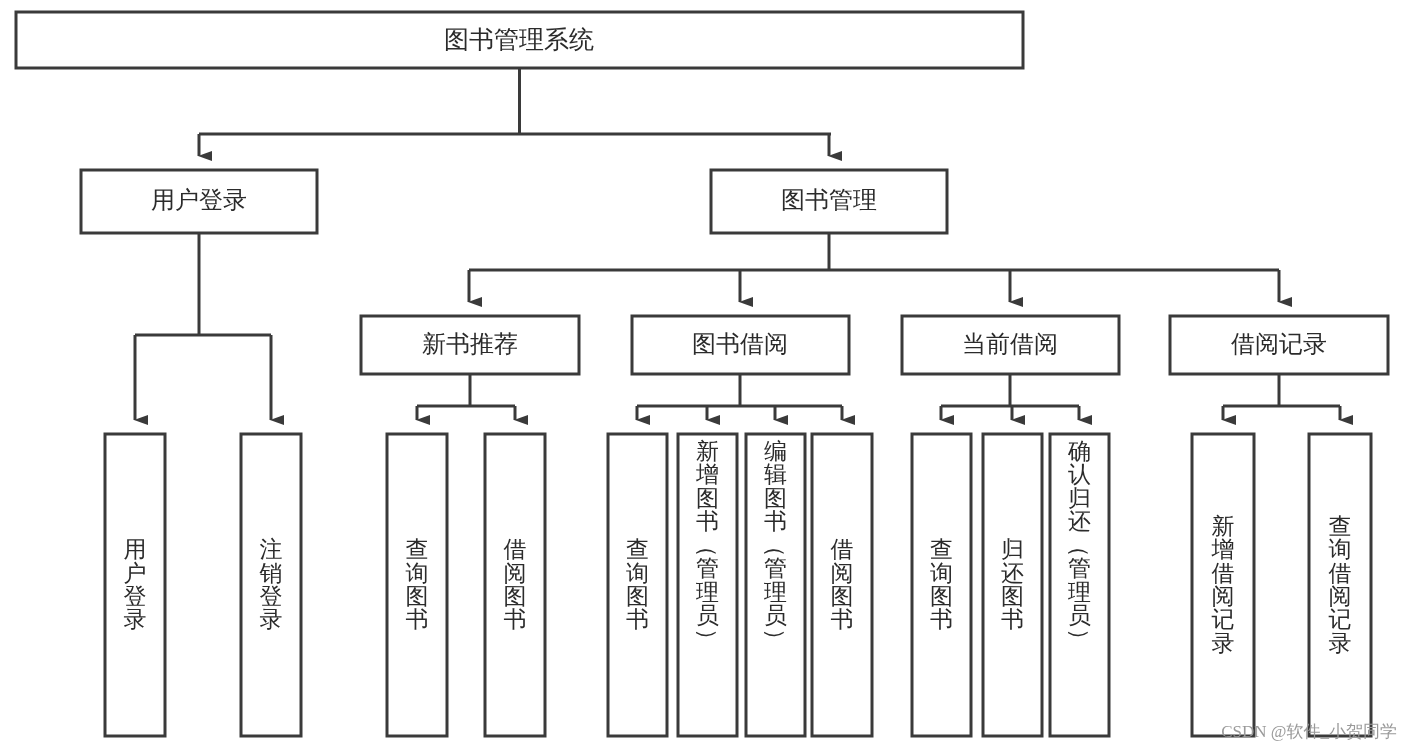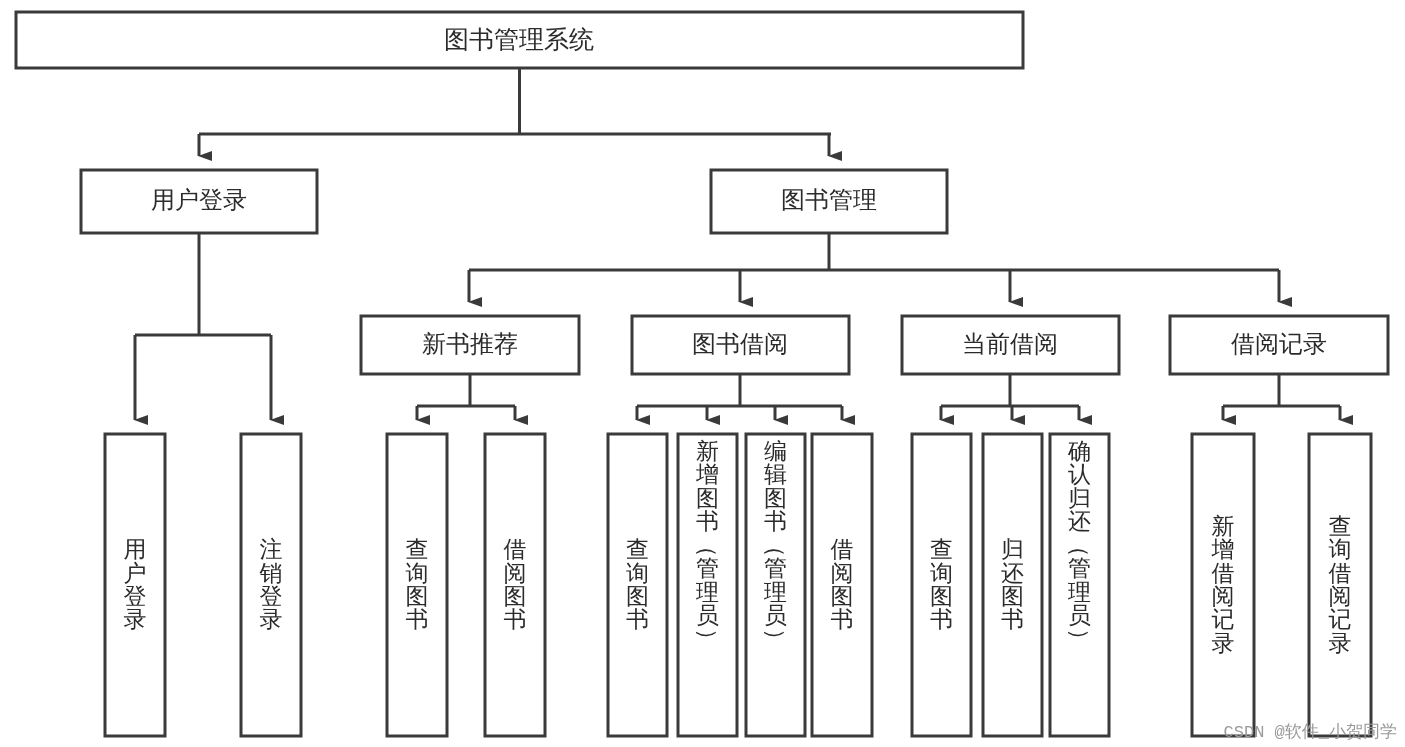--- a/index.html
+++ b/index.html
@@ -68,21 +68,21 @@
     display: block;
     text-align: center;
     height: 1.02em;
   }
   .watermark {
     position: absolute;
     right: 8px;
     bottom: 4px;
     font-size: 17px;
     color: #9a9a9a;
-    font-family: Liberation Mono, monospace;
+    font-family: Liberation Serif, serif;
     white-space: nowrap;
   }
 </style>
 </head>
 <body>
 
 <div id="diagram-root">
 
   <svg id="diagram-svg" viewBox="0 0 1405 747">
     <defs>

